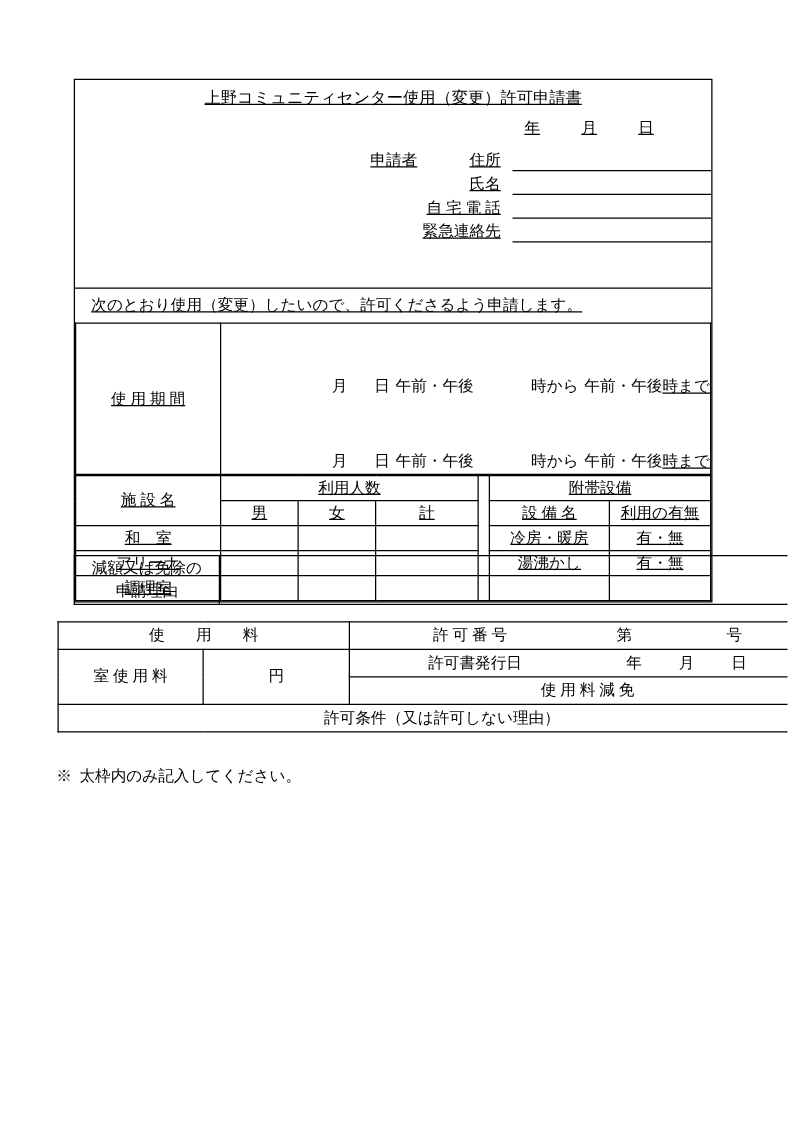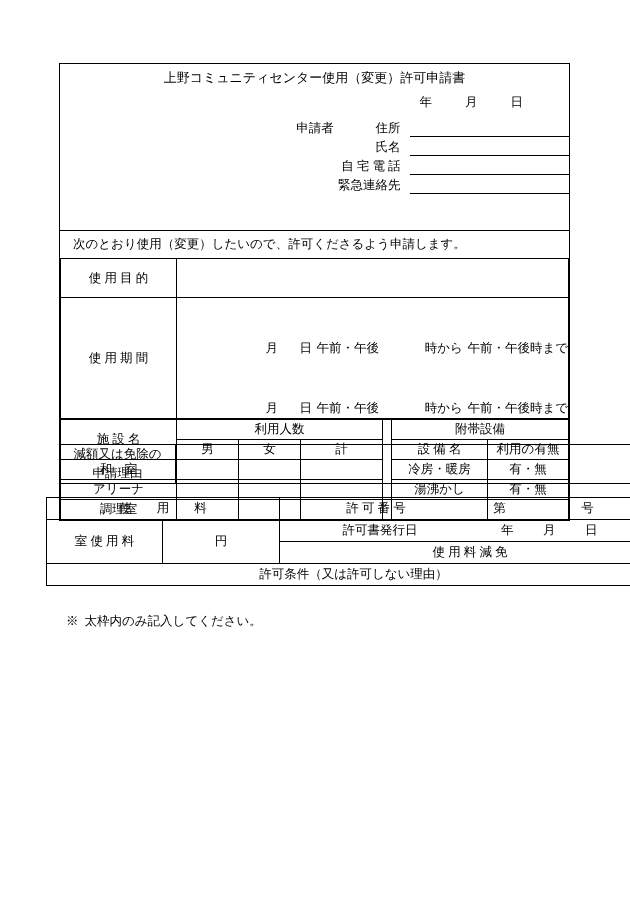--- a/index.html
+++ b/index.html
@@ -33,20 +33,21 @@
     white-space: nowrap;
   }
 
   
   .head-box {
     left: 59px;
     top: 63px;
     width: 511px;
     border: 1.6px solid #000;
     box-sizing: border-box;
+    text-decoration: underline;
   }
   .title-line {
     text-align: center;
     font-size: 13px;
     padding-top: 5px;
     white-space: nowrap;
   }
   .date-line {
     text-align: right;
     padding-right: 46px;
@@ -176,21 +177,21 @@
   .permit-no-cell .dai { display: inline-block; width: 100px; text-align: right; }
   .permit-no-cell .gou { display: inline-block; width: 88px; text-align: right; }
   .issue-cell { text-align: left; padding-left: 7px; white-space: nowrap; }
   .issue-cell .y { display: inline-block; width: 96px; text-align: right; }
   .issue-cell .m { display: inline-block; width: 42px; text-align: right; }
   .issue-cell .d { display: inline-block; width: 42px; text-align: right; }
   .discount-cell { text-align: left; padding-left: 7px; white-space: nowrap; position: relative; }
   .discount-cell .pct { position: absolute; right: 18px; top: 0; }
 
   .footnote {
-    left: 66px;
+    left: 45px;
     top: 613px;
     font-size: 12.5px;
     white-space: nowrap;
   }
   .footnote .mk { margin-right: 6px; }
 
   
   .thick { border: 1.6px solid #000; }
 </style>
 </head>
@@ -234,24 +235,20 @@
     <div class="gap-after-applicant"></div>
 
     <div class="statement-row">次のとおり使用（変更）したいので、許可くださるよう申請します。</div>
 
     <table class="grid pp-table">
       <colgroup>
         <col style="width:116px">
         <col>
       </colgroup>
       <tbody>
-        <tr class="pp-row-purpose">
-          <td class="cell-label divcol">使 用 目 的</td>
-          <td class="cell-left"></td>
-        </tr>
         <tr class="pp-row-period">
           <td class="cell-label divcol">使 用 期 間</td>
           <td>
             <div class="period-lines">
               <span class="seg-m">月</span><span class="seg-d">日</span><span class="seg-ap">午前・午後</span><span class="seg-from">時から</span><span class="seg-ap2">午前・午後</span><span>時まで</span>
             </div>
             <div class="period-lines">
               <span class="seg-m">月</span><span class="seg-d">日</span><span class="seg-ap">午前・午後</span><span class="seg-from">時から</span><span class="seg-ap2">午前・午後</span><span>時まで</span>
             </div>
           </td>

